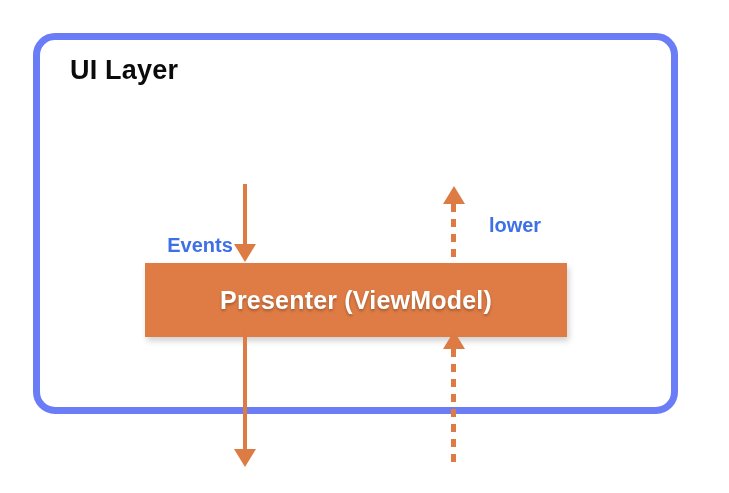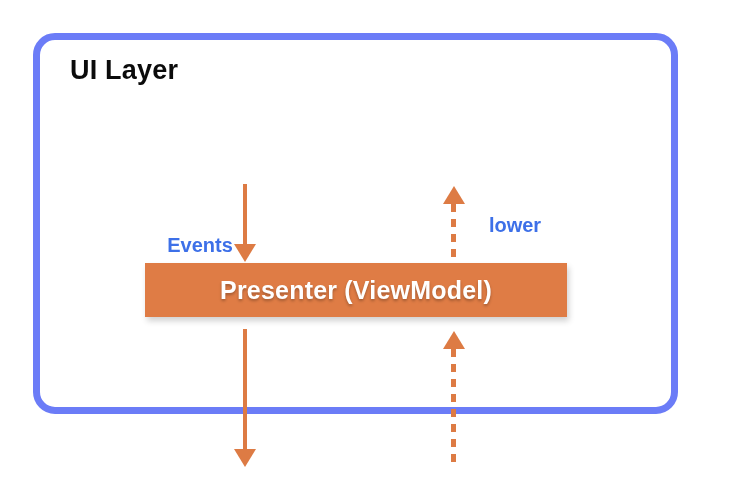--- a/index.html
+++ b/index.html
@@ -54,21 +54,21 @@
   }
   .node-box .node-label {
     color: var(--box-text-white);
     font-size: 25px;
     font-weight: 700;
     letter-spacing: 0.2px;
     text-shadow: 0 2px 3px rgba(0,0,0,0.28);
     white-space: nowrap;
   }
   .green-box { top: 119px; height: 65px; background: var(--box-green); }
-  .orange-box { top: 263px; height: 54px; background: var(--box-orange); }
+  .orange-box { top: 263px; height: 74px; background: var(--box-orange); }
 
   .vline {
     position: absolute;
     width: 4px;
     background: var(--arrow-orange);
   }
   .vline.dashed {
     width: 5px;
     background: repeating-linear-gradient(
       to bottom,

